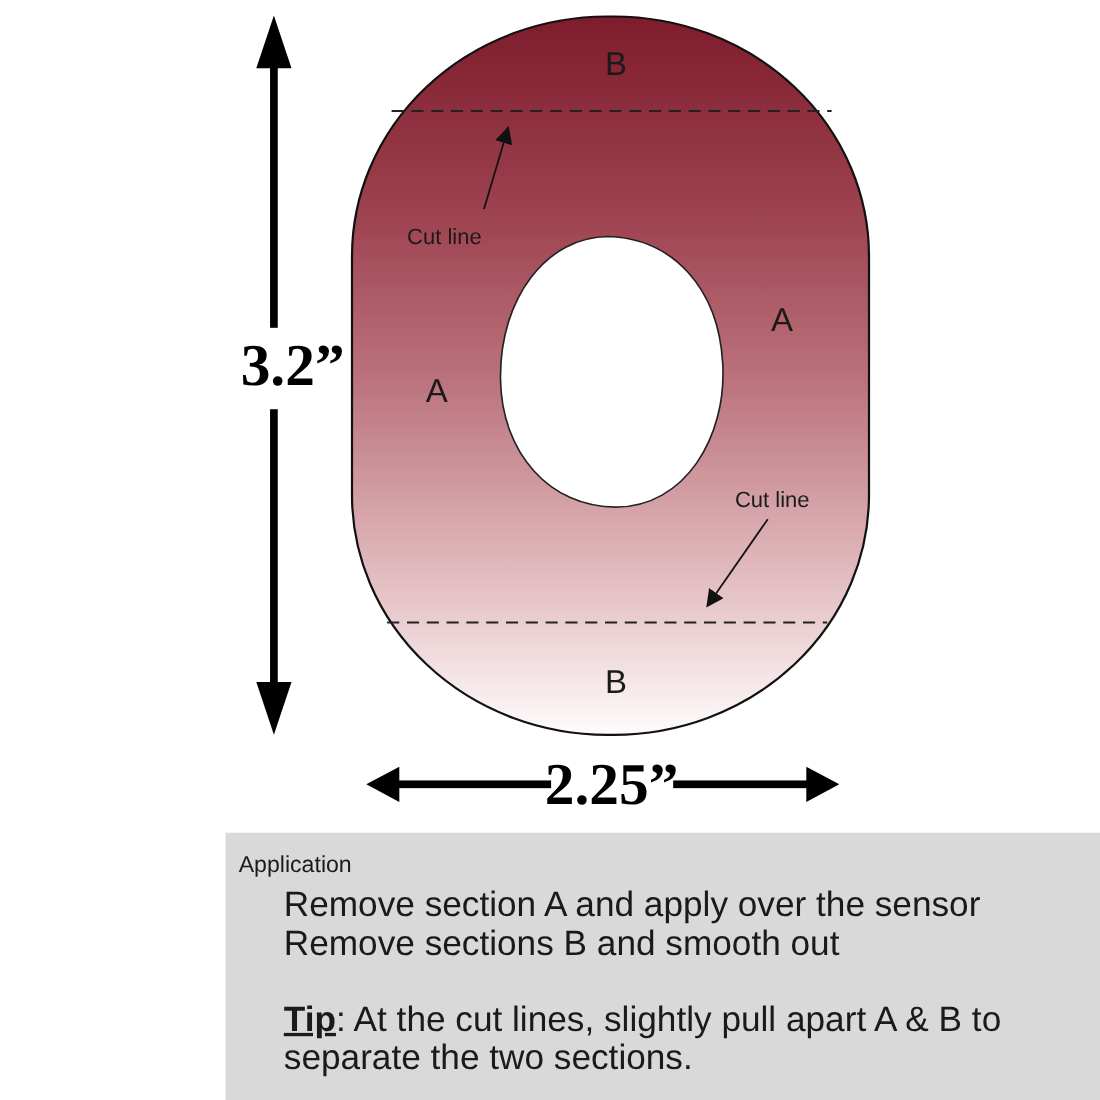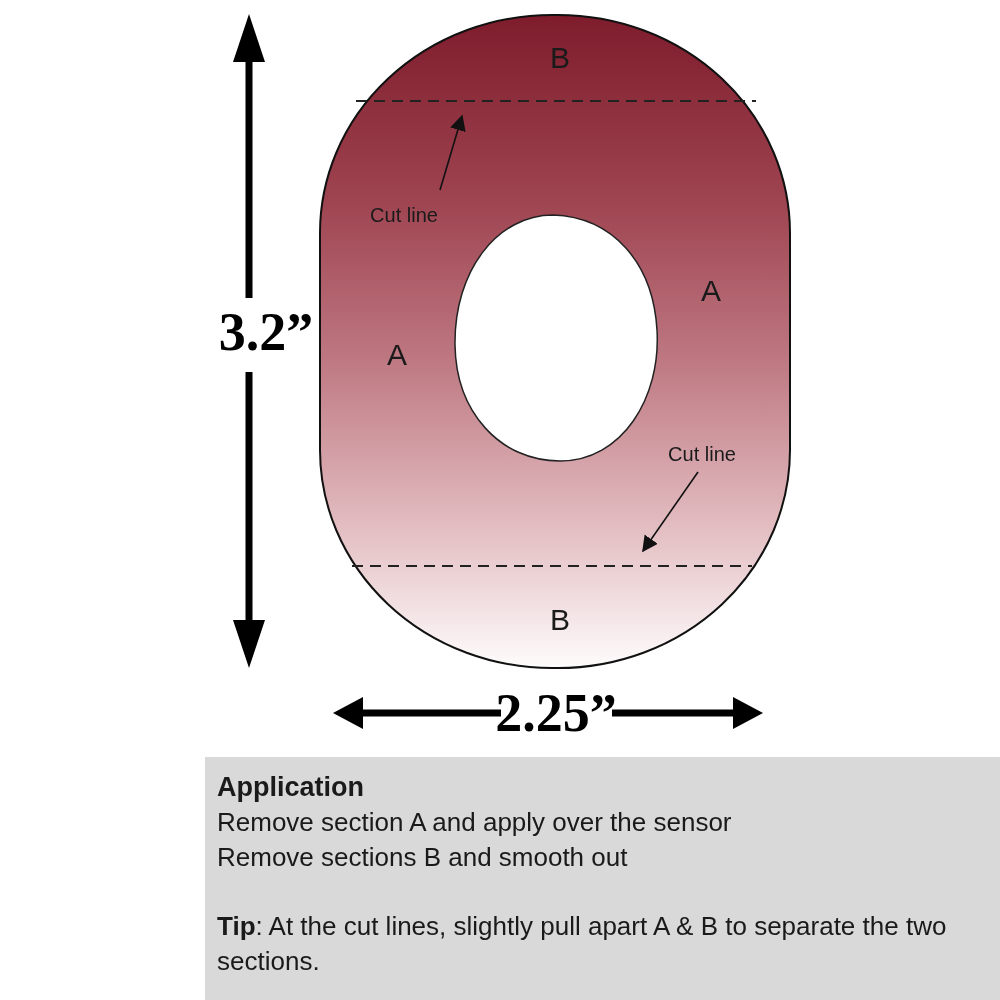--- a/index.html
+++ b/index.html
@@ -5,24 +5,24 @@
   html,body{margin:0;padding:0;background:#ffffff;}
   .page{position:relative;width:1000px;height:1000px;background:#ffffff;overflow:hidden;
         font-family:"Liberation Sans",sans-serif;color:#1a1a1a;}
   .diagram-wrap{position:absolute;left:0;top:0;width:1000px;height:755px;}
   svg{display:block;}
   .shape-label{font-family:"Liberation Sans",sans-serif;font-size:30px;fill:#1a1a1a;}
   .cutline-label{font-family:"Liberation Sans",sans-serif;font-size:20px;fill:#1a1a1a;}
   .dim-label{font-family:"Liberation Serif","DejaVu Serif",serif;font-weight:bold;font-size:54px;fill:#000000;}
   .info-box{position:absolute;left:205px;top:757px;width:795px;height:243px;background:#d9d9d9;
             box-sizing:border-box;padding:12px 18px 0 12px;}
-  .info-title{font-size:27px;font-weight:bold;line-height:36px;}
-  .info-line{font-size:26px;line-height:35px;}
+  .info-title{font-size:21px;font-weight:normal;line-height:36px;}
+  .info-line{font-size:32px;line-height:35px;margin-left:41px;}
   .info-gap{height:34px;}
-  .tip-label{font-weight:bold;}
+  .tip-label{font-weight:bold;text-decoration:underline;}
 </style>
 </head>
 <body>
 
 <div class="page">
 
   <div class="diagram-wrap">
     <svg width="1000" height="755" viewBox="0 0 1000 755">
       <defs>
         <linearGradient id="patchGrad" x1="0" y1="0" x2="0" y2="1">

